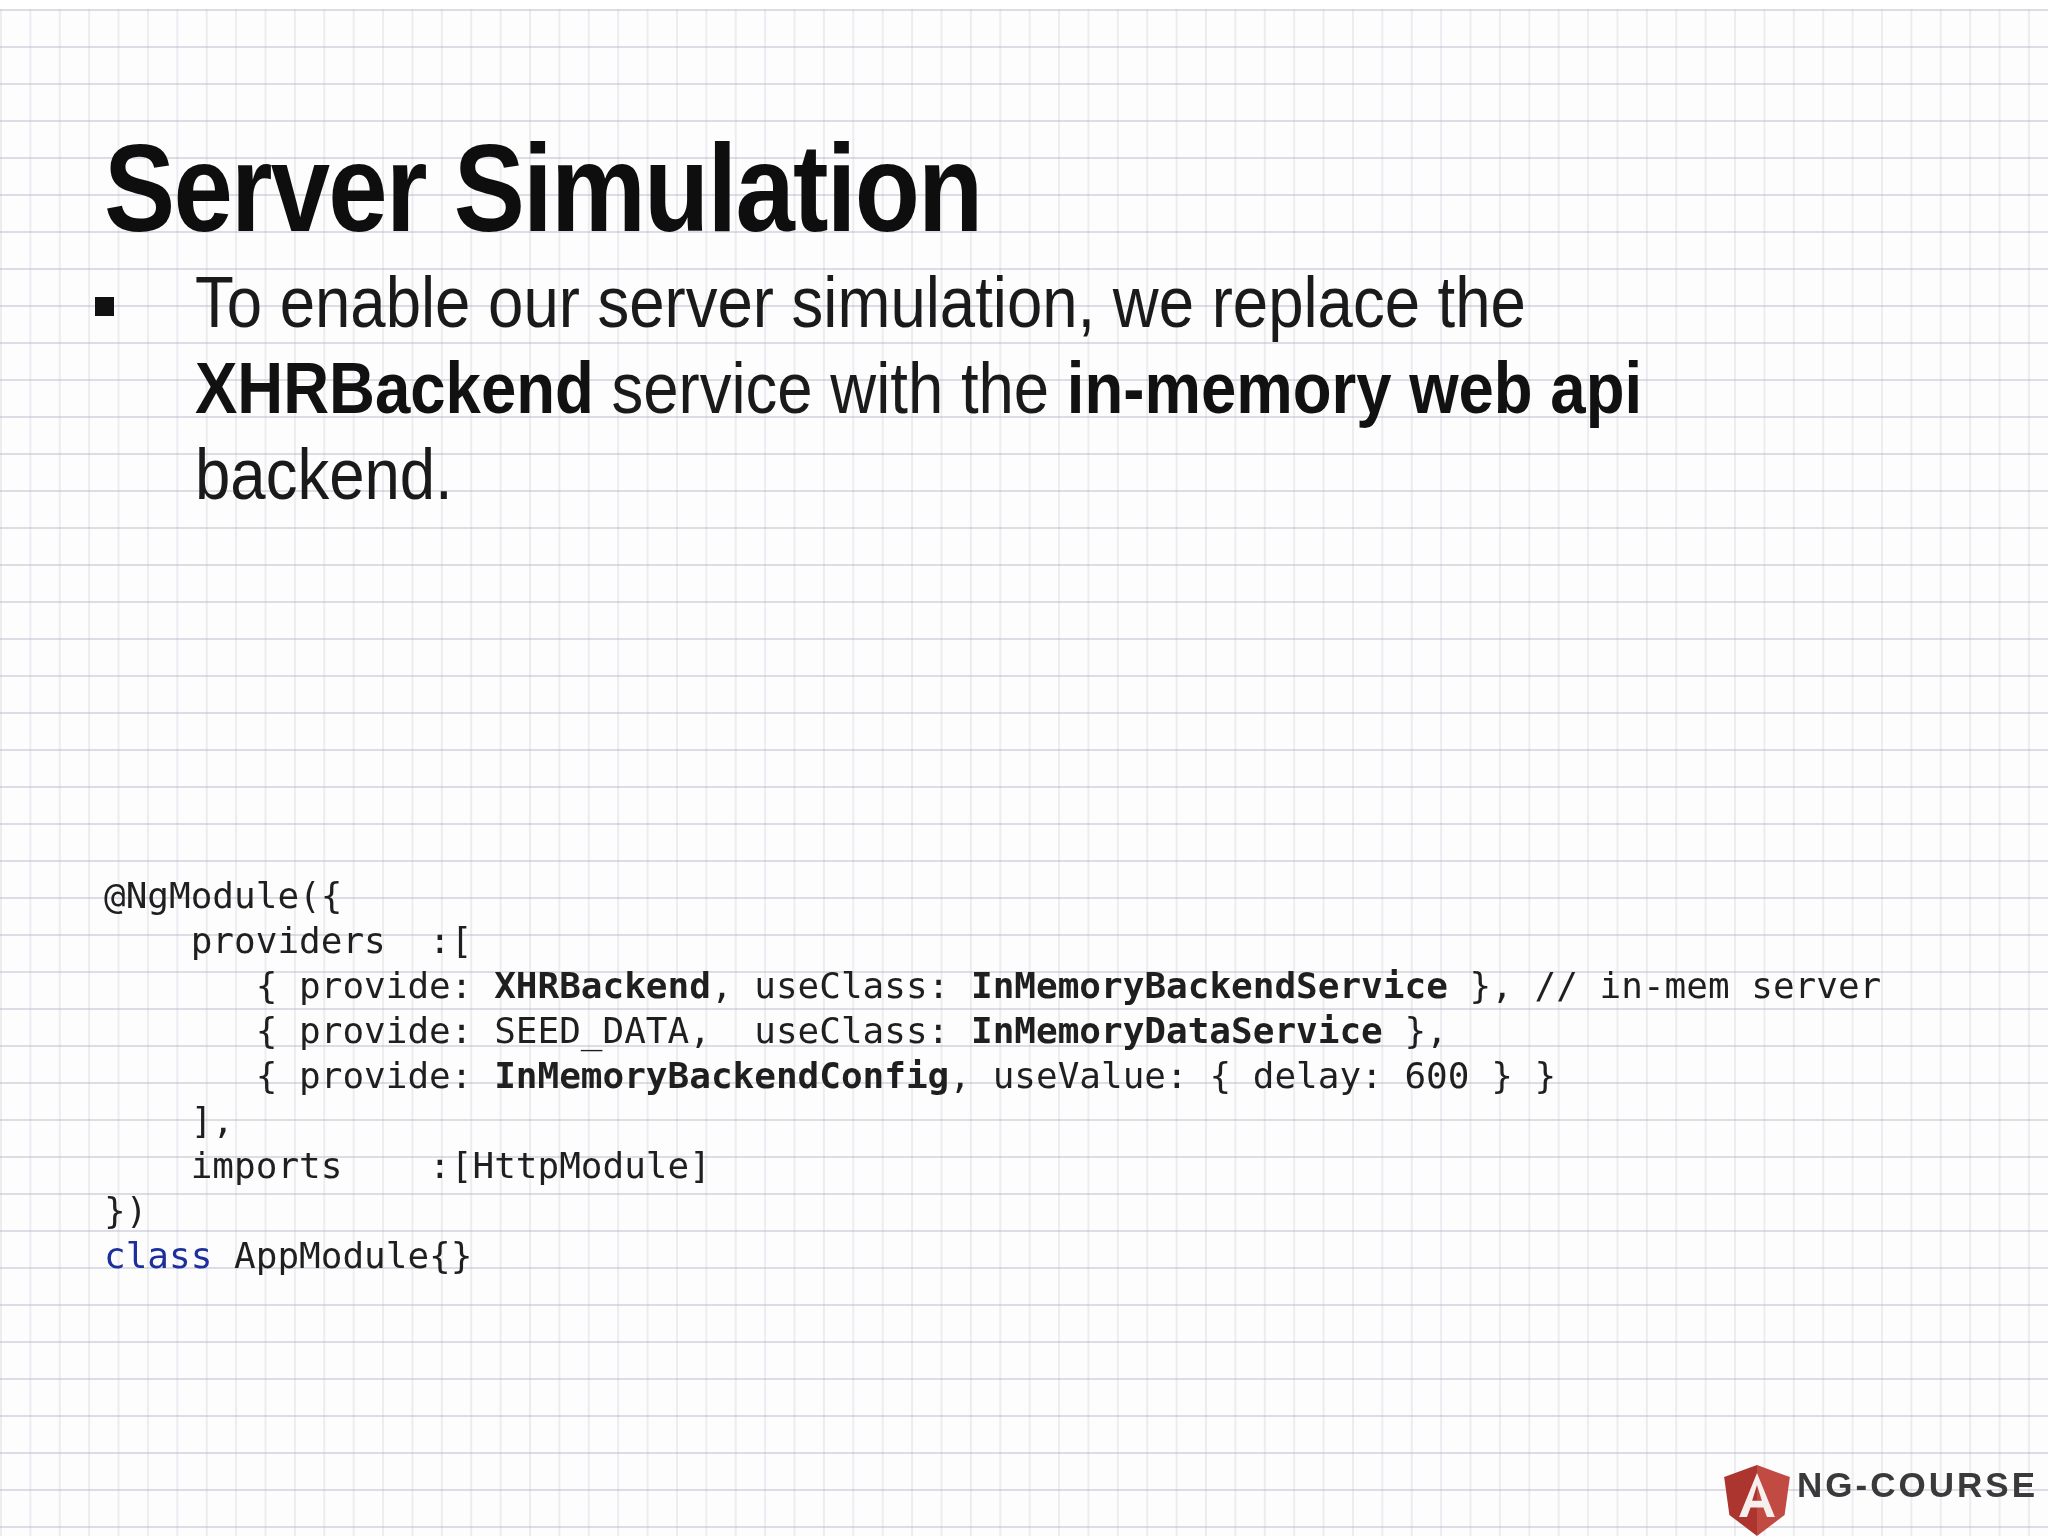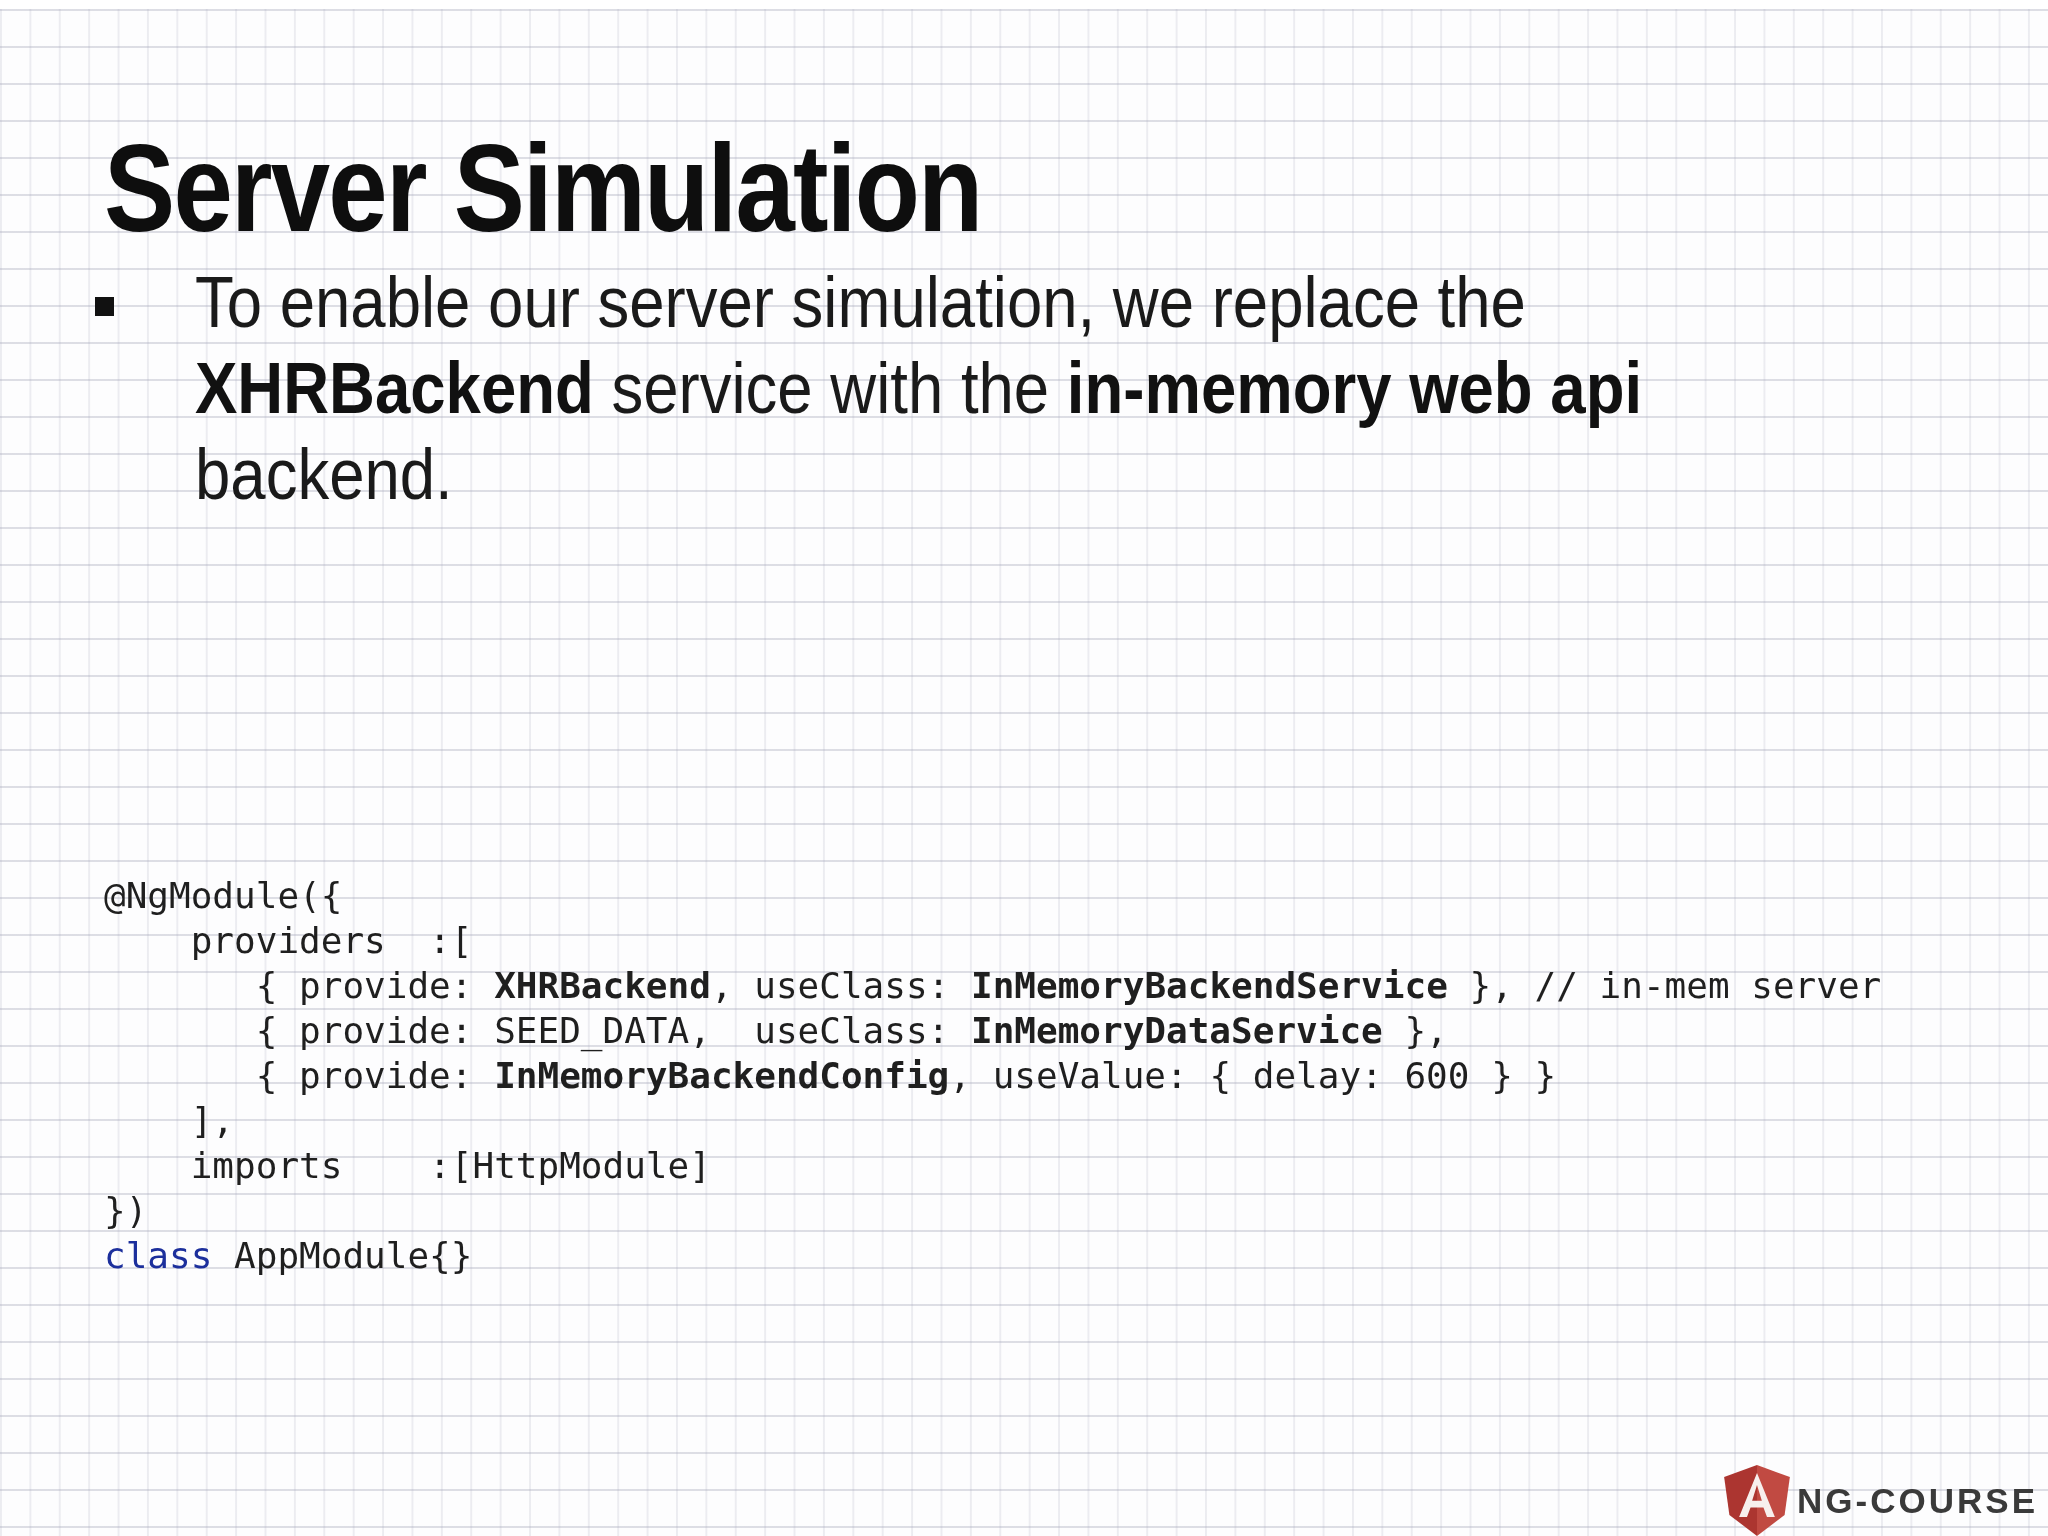--- a/index.html
+++ b/index.html
@@ -71,21 +71,20 @@
     white-space: pre;
   }
   .code b { font-weight: bold; }
   .code .kw { font-weight: normal; }
 
   .logo {
     position: absolute;
     right: 10px;
     bottom: 9px;
     display: flex;
-    align-items: center;
     gap: 7px;
   }
   .logo svg { width: 66px; height: 71px; display: block; }
   .logo .logo-text {
     font-size: 35px;
     font-weight: bold;
     letter-spacing: 3px;
     color: #3a3a3a;
     white-space: nowrap;
   }

